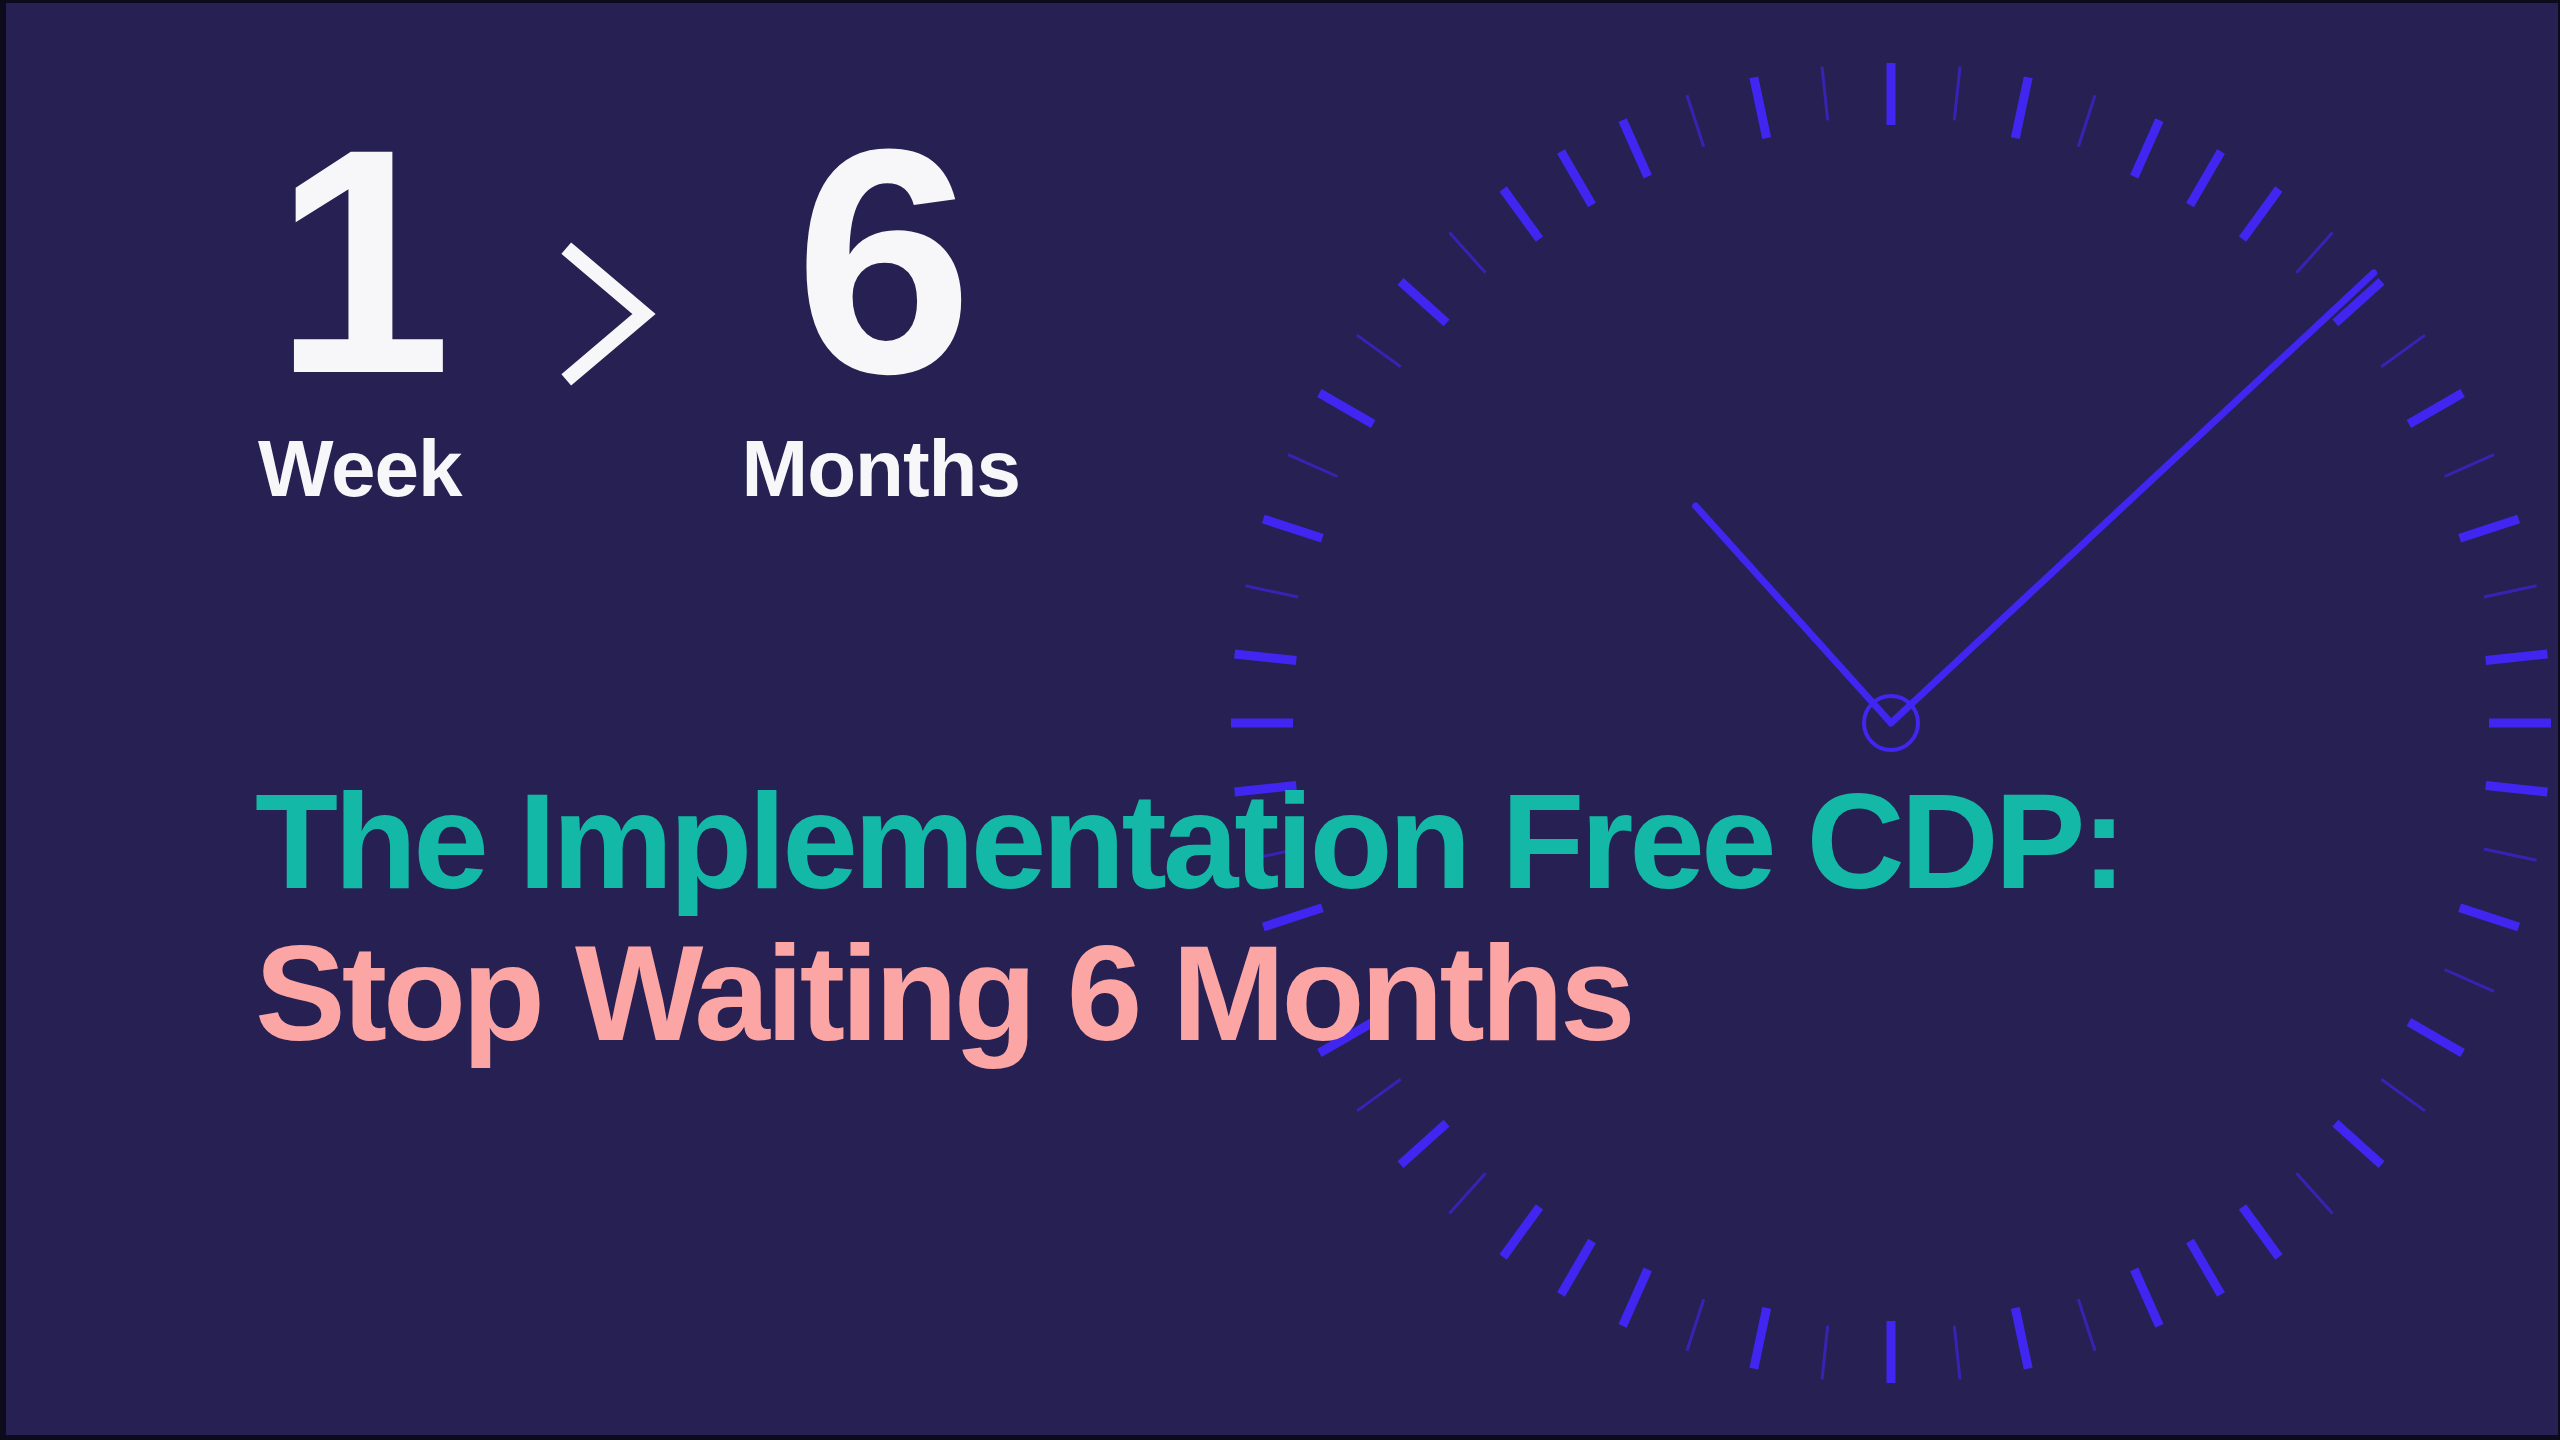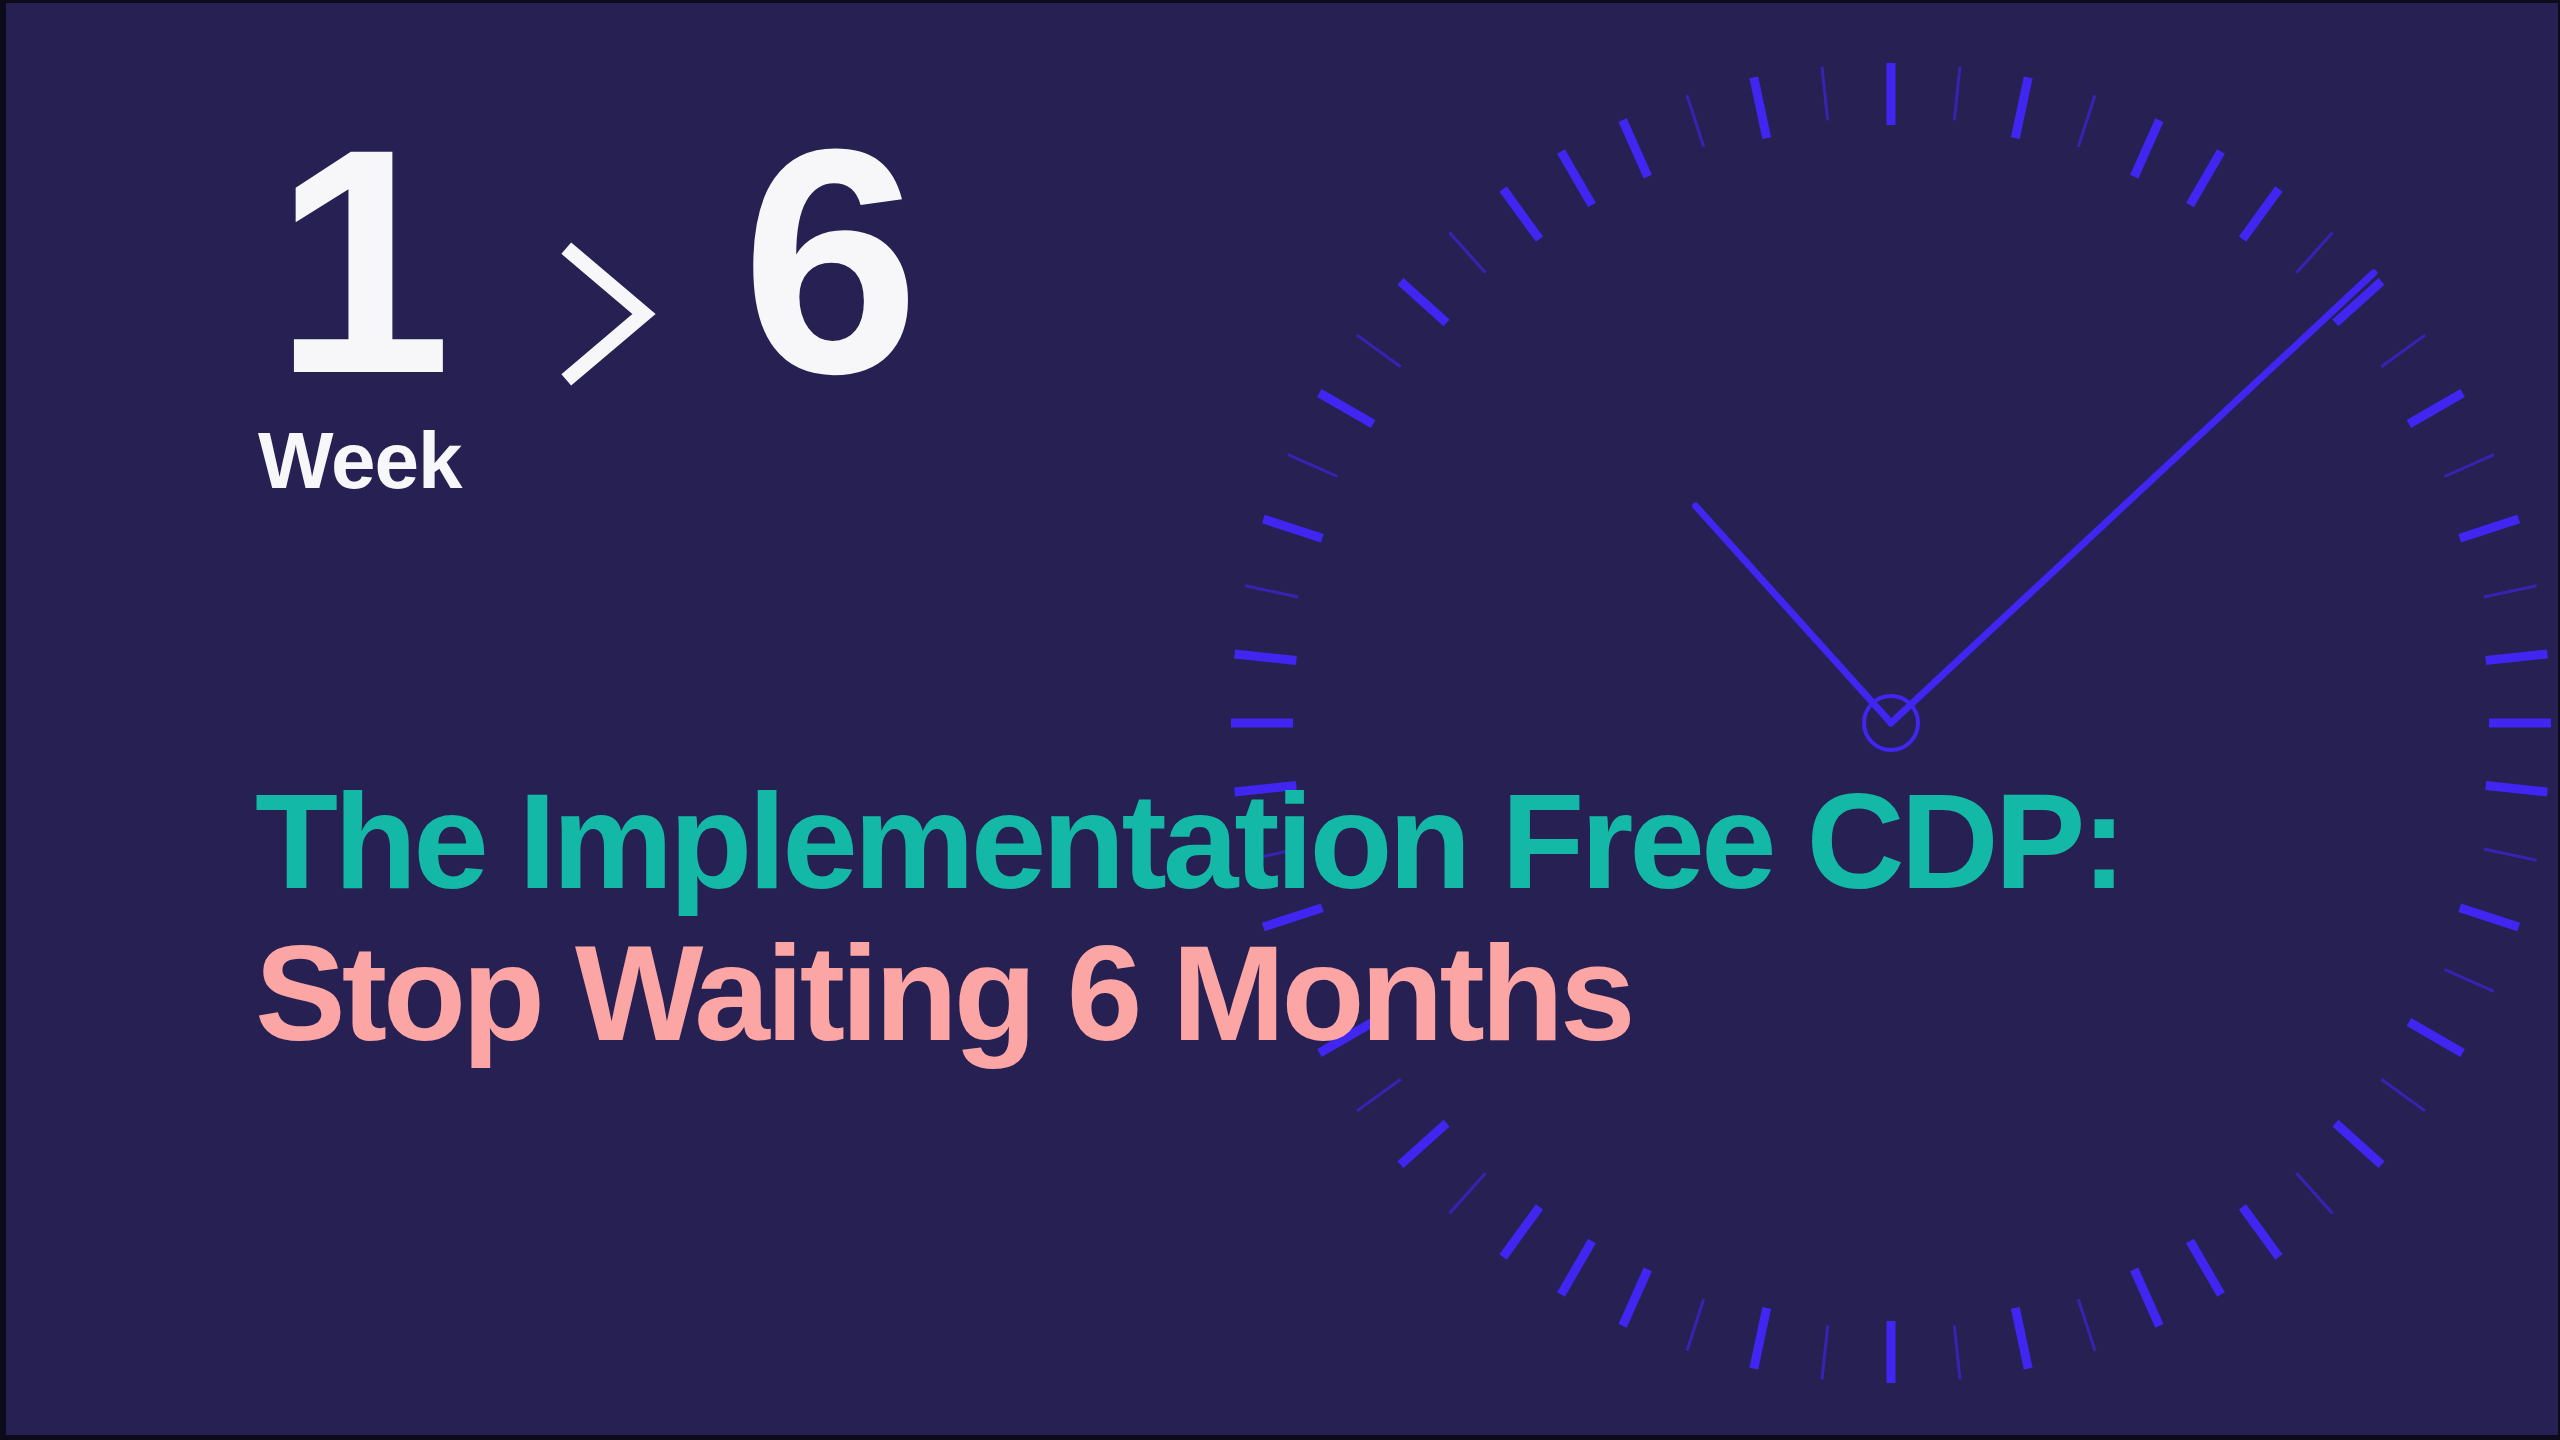--- a/index.html
+++ b/index.html
@@ -55,21 +55,21 @@
   .stat-value {
     font-size: 320px;
     line-height: 0.88;
     font-weight: 700;
     color: #f7f7fa;
     letter-spacing: -6px;
     font-family: "Liberation Sans", sans-serif;
   }
 
   .stat-label {
-    margin-top: 18px;
+    margin-top: 26px;
     font-size: 80px;
     line-height: 1;
     font-weight: 700;
     color: #f7f7fa;
     letter-spacing: -1px;
     font-family: "Liberation Sans", sans-serif;
   }
 
   #stat-separator {
     margin: 0 78px 0 92px;
@@ -179,20 +179,21 @@
     </div>
 
     <div id="stat-separator">
       <svg width="110" height="150" viewBox="0 0 110 150" xmlns="http://www.w3.org/2000/svg">
         <polyline points="18,14 90,75 18,136" fill="none" stroke="#f7f7fa" stroke-width="15" stroke-linecap="square" stroke-linejoin="miter"></polyline>
       </svg>
     </div>
 
     <div class="stat-block">
       <div class="stat-value">6</div>
+      <div class="stat-label">Months</div>
     </div>
 
   </div>
 
   <div id="headline">
     <div class="headline-line" id="headline-line-1">The Implementation Free CDP:</div>
     <div class="headline-line" id="headline-line-2">Stop Waiting 6 Months</div>
   </div>
 
 </div>

